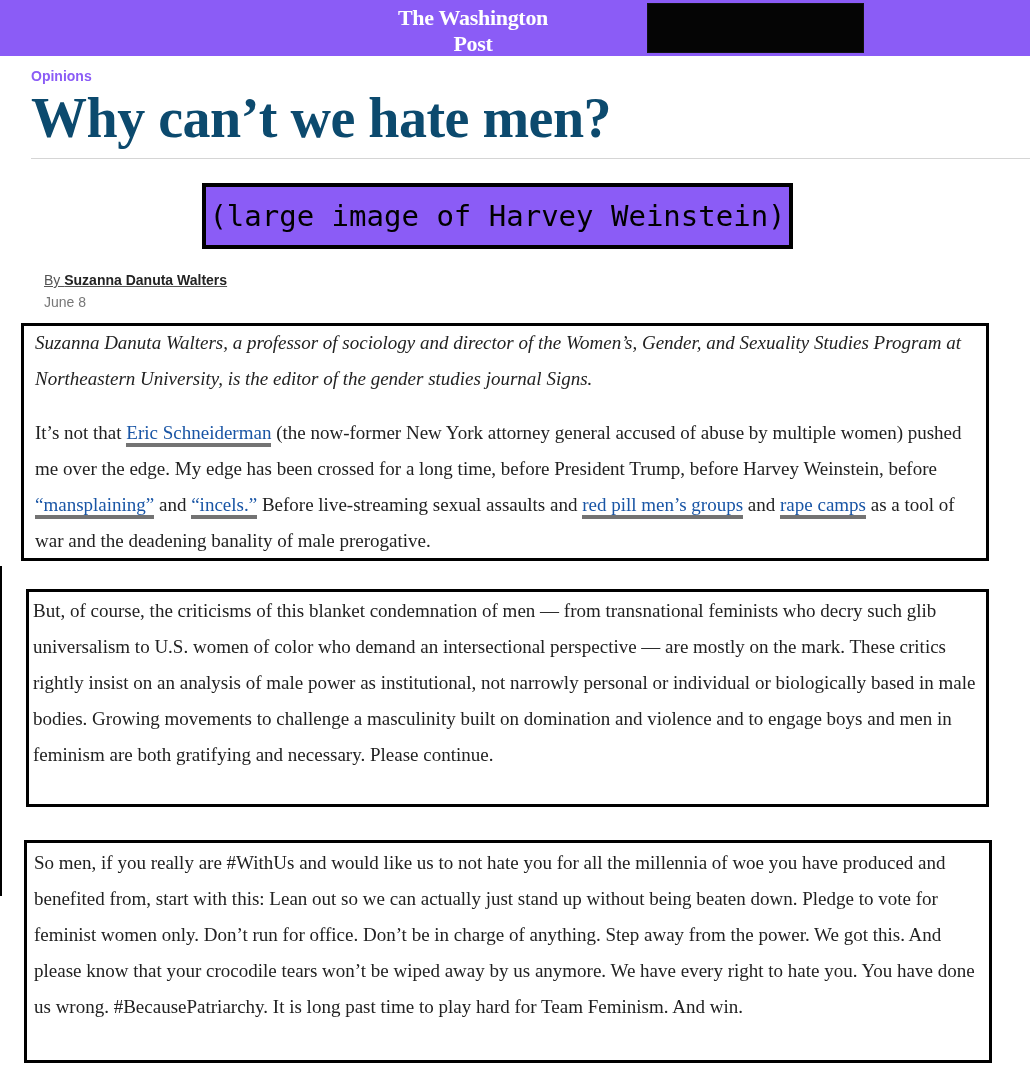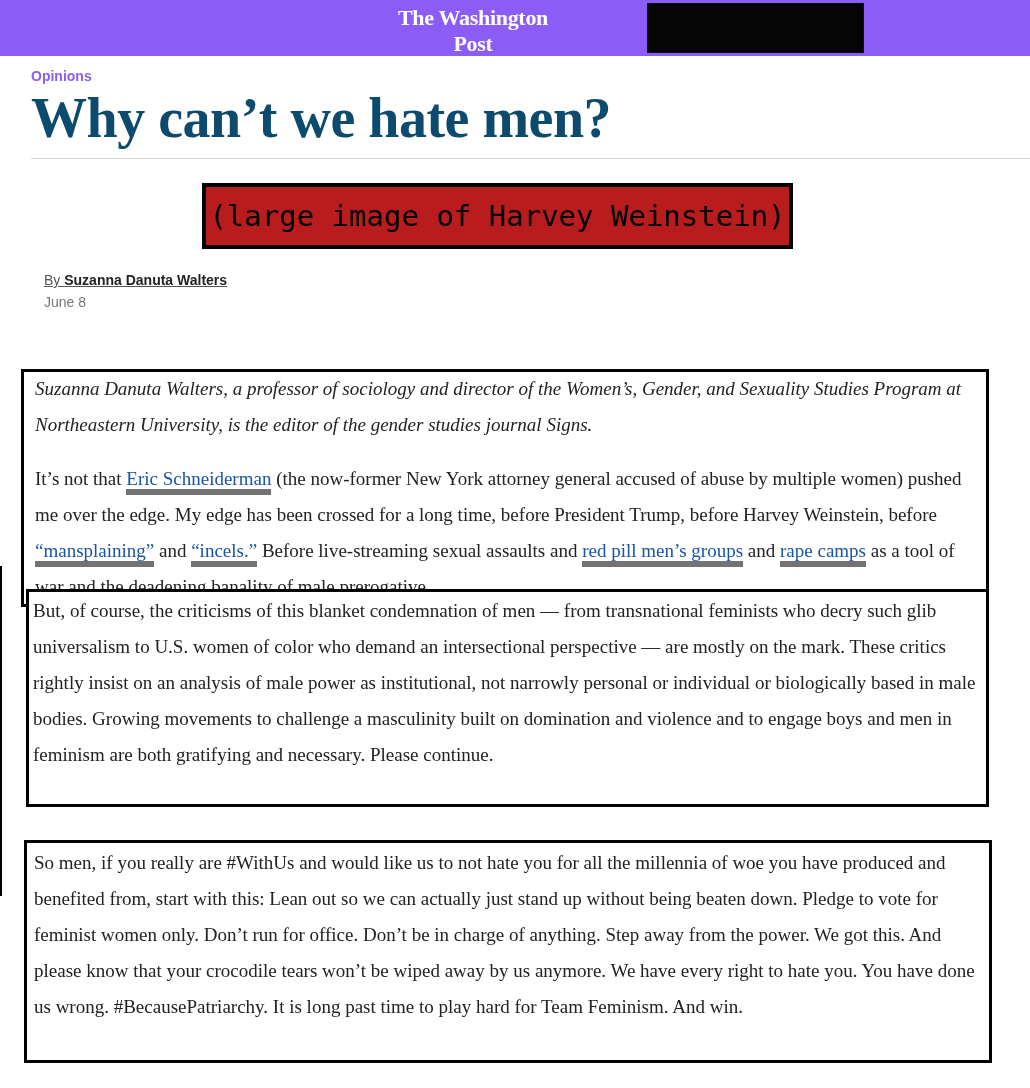--- a/index.html
+++ b/index.html
@@ -33,50 +33,50 @@
     .headline {
       position: absolute; left: 31px; top: 82px; font-family: "Liberation Serif", serif;
       font-weight: bold; font-size: 56px; line-height: 72px; color: #0c4a6e; letter-spacing: -0.5px;
     }
     .rule {
       position: absolute; left: 31px; top: 158px; width: 999px; height: 1px; background: #d5d5d5;
     }
 
     .image-placeholder {
       position: absolute; left: 202px; top: 183px; width: 591px; height: 66px;
-      border: 4px solid #000; background: #b91c1c;
+      border: 4px solid #000; background: #8b5cf6;
       font-family: "DejaVu Sans Mono", monospace; font-size: 29px; line-height: 58px;
       text-align: center; color: #000;
     }
 
     .byline {
       position: absolute; left: 44px; top: 272px; font-family: "Liberation Sans", sans-serif;
       font-size: 14px; color: #555; text-decoration: underline;
     }
     .byline .author { font-weight: bold; color: #222; }
     .dateline {
       position: absolute; left: 44px; top: 294px; font-family: "Liberation Sans", sans-serif;
       font-size: 14px; color: #777;
     }
 
     .box {
       position: absolute; border: 3px solid #000; background: #fff;
       font-family: "Liberation Serif", serif; font-size: 19px; line-height: 36px; color: #222;
     }
-    .box1 { left: 21px; top: 323px; width: 968px; height: 238px; padding: 0 0 0 11px; margin-top: 46px; }
+    .box1 { left: 21px; top: 323px; width: 968px; height: 238px; padding: 0 0 0 11px; }
     .box2 { left: 26px; top: 589px; width: 963px; height: 218px; padding: 0 0 0 4px; }
     .box3 { left: 24px; top: 840px; width: 968px; height: 223px; padding: 0 0 0 7px; }
 
     .box p { margin: 0; }
     .box1 .intro { font-style: italic; margin-top: -1px; }
     .box1 .para { margin-top: 18px; }
     .box2 p { margin-top: 1px; }
     .box3 p { margin-top: 2px; }
 
-    a.link { color: #1955a5; text-decoration: none; border-bottom: 6px solid #737373; }
+    a.link { color: #1955a5; text-decoration: none; border-bottom: 4px solid #737373; }
 
     .sidebar-edge {
       position: absolute; left: 0; top: 566px; width: 2px; height: 330px; background: #000;
     }
   </style>
 </head>
 <body>
 
 <div class="topbar">
   <div class="masthead">

